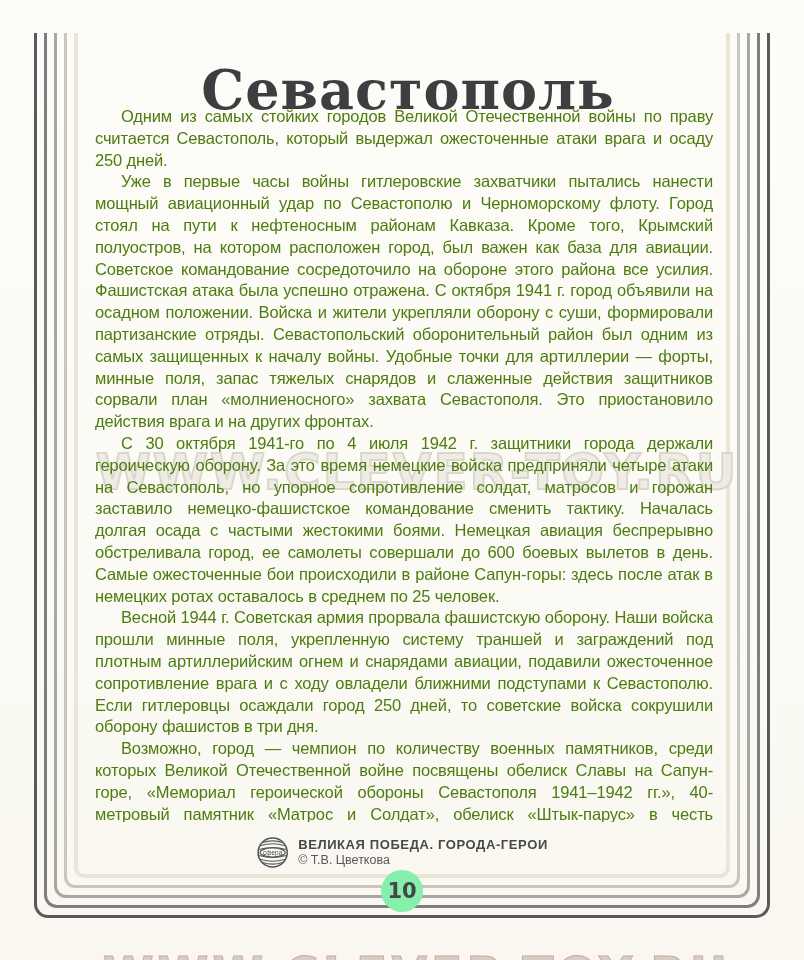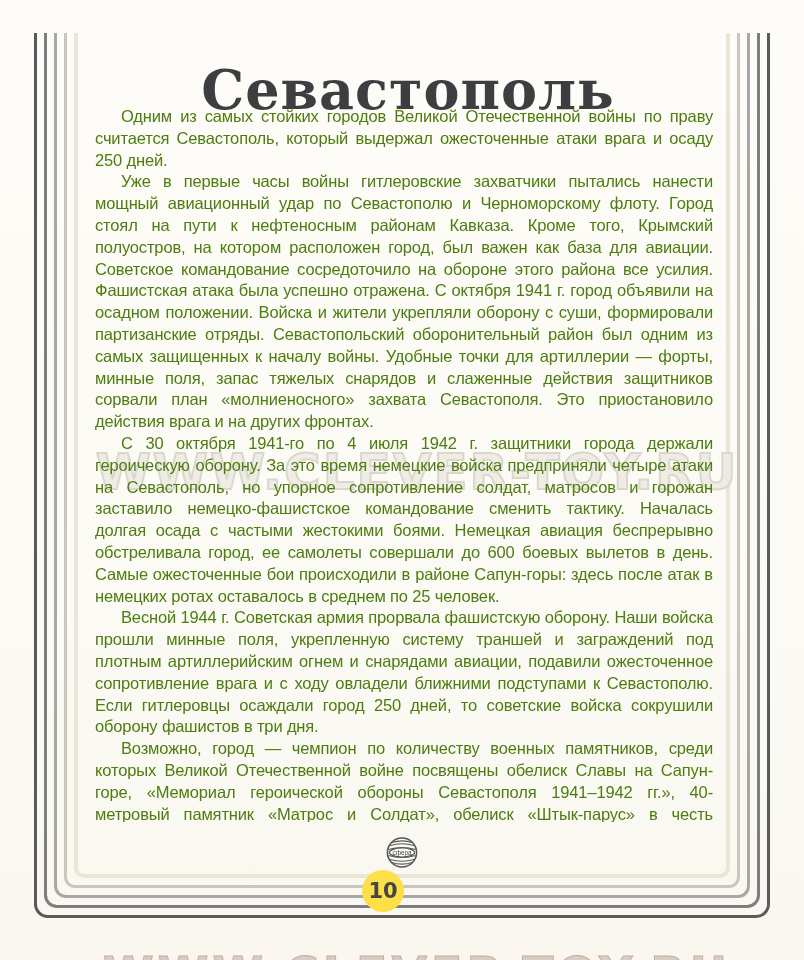--- a/index.html
+++ b/index.html
@@ -59,22 +59,22 @@
   }
   .logo{width:33px;height:33px;flex:0 0 auto;}
   .footer-text{display:flex;flex-direction:column;}
   .series{
     font-size:13px;font-weight:bold;color:#48484a;letter-spacing:.6px;line-height:16px;
   }
   .copyright{font-size:12.5px;color:#58585a;line-height:15px;}
 
   
   .page-badge{
-    position:absolute;left:362px;top:870px;width:42px;height:42px;border-radius:50%;
-    background:#fde047;z-index:3;display:flex;align-items:center;justify-content:center;
+    position:absolute;left:381px;top:870px;width:42px;height:42px;border-radius:50%;
+    background:#86efac;z-index:3;display:flex;align-items:center;justify-content:center;
     font-family:"DejaVu Sans","Liberation Sans",sans-serif;
     font-size:21px;font-weight:bold;color:#454547;
   }
 </style>
 </head>
 <body>
 
 <div class="frame f1"></div>
 <div class="frame f2"></div>
 <div class="frame f3"></div>
@@ -94,19 +94,23 @@
 </div>
 
 <div class="footer">
   <svg class="logo" viewBox="0 0 34 34">
     <circle cx="17" cy="17" r="15" fill="none" stroke="#55555        7" stroke-width="1.6"></circle>
     <circle cx="17" cy="17" r="15" fill="none" stroke="#555557" stroke-width="1.6"></circle>
     <path d="M4 10 Q17 6 30 10 M3 14 Q17 10 31 14 M3 20 Q17 24 31 20 M4 24 Q17 28 30 24 M6 27 Q17 31 28 27 M6 7 Q17 3 28 7" fill="none" stroke="#5a5a5c" stroke-width="1.1"></path>
     <ellipse cx="17" cy="17" rx="13" ry="4.6" fill="#fdfdfa" stroke="#555557" stroke-width="1.2"></ellipse>
     <text x="17" y="19.4" text-anchor="middle" font-size="6.6" font-family="Liberation Sans, sans-serif" fill="#434345">сфера</text>
   </svg>
+  <div class="footer-text">
+    <span class="series">ВЕЛИКАЯ ПОБЕДА. ГОРОДА-ГЕРОИ</span>
+    <span class="copyright">© Т.В. Цветкова</span>
+  </div>
 </div>
 
 <div class="page-badge">10</div>
 
 <div class="watermark-cut">
   <span>WWW.CLEVER-TOY.RU</span>
 </div>
 
 </body></html>

